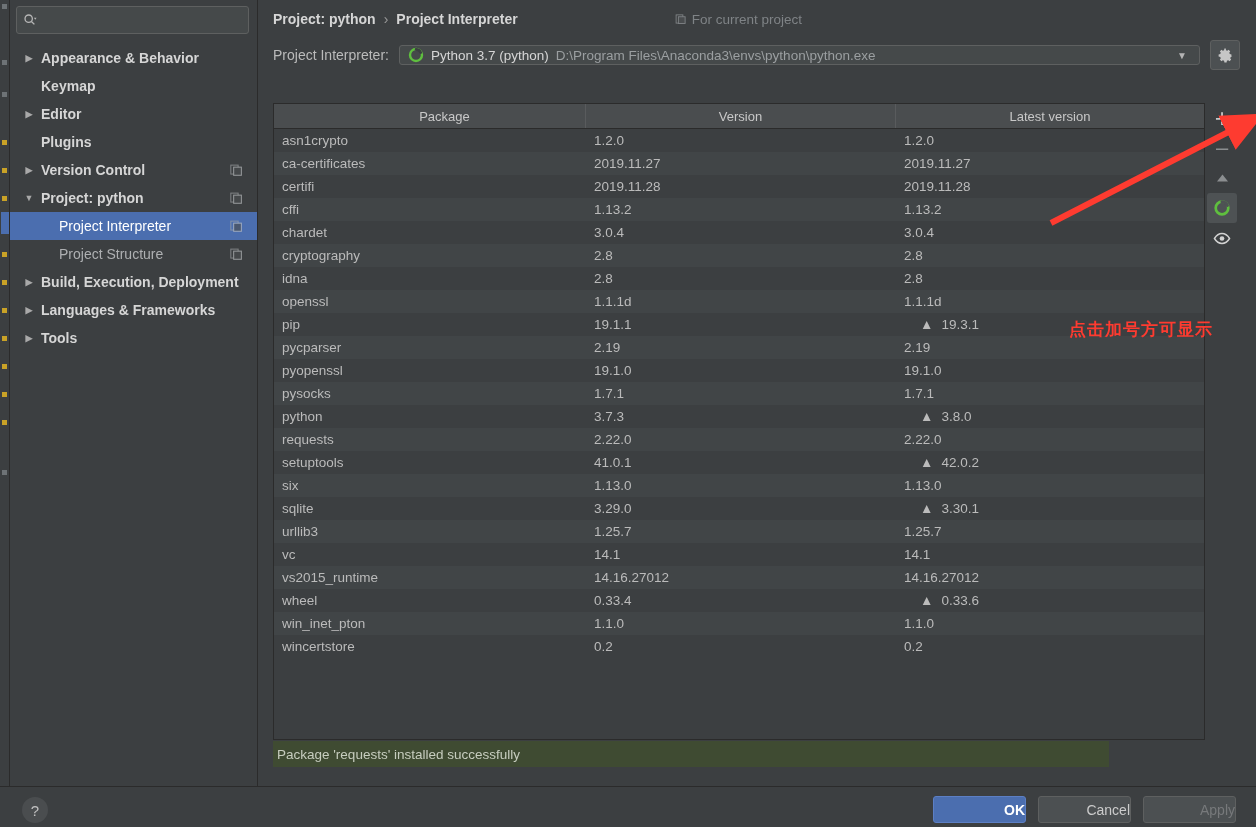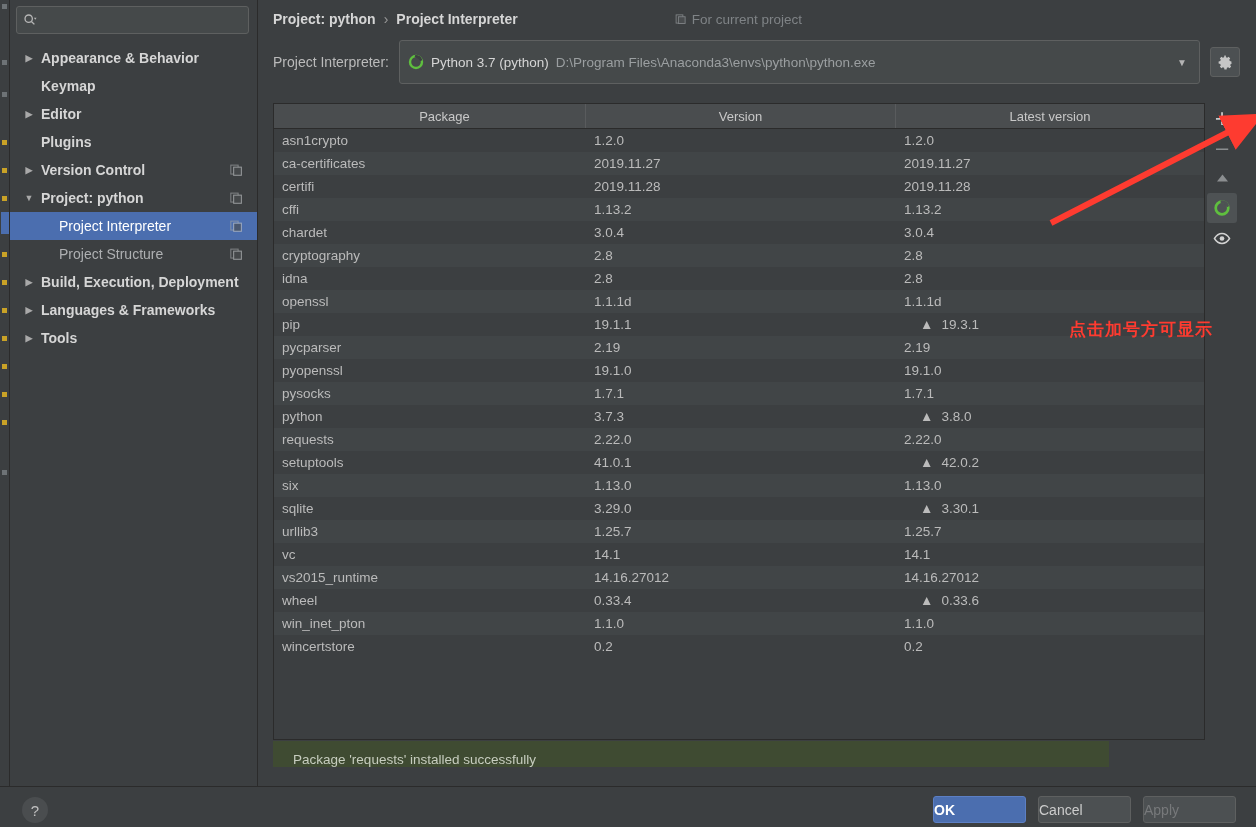--- a/index.html
+++ b/index.html
@@ -61,21 +61,21 @@
   }
   .bc-sep { color: #9a9a9a; font-weight: normal; }
   .for-project {
     display: inline-flex; align-items: center; gap: 5px; margin-left: 110px;
     color: #7f8386; font-weight: normal; font-size: 13.5px; padding-left: 39px;
   }
 
   .interp-row { display: flex; align-items: center; padding: 10px 16px 0 14px; gap: 10px; }
   .interp-label { color: #bbbbbb; font-size: 14px; white-space: nowrap; }
   .combo {
-    flex: 1; height: 44px; background: #45494a; border: 1px solid #5e6060; border-radius: 3px;
+    flex: 1; height: 20px; background: #45494a; border: 1px solid #5e6060; border-radius: 3px;
     display: flex; align-items: center; padding: 0 4px 0 8px; gap: 7px; min-width: 0;
   }
   .combo .ctext { font-size: 13.5px; color: #d6d6d6; white-space: nowrap; overflow: hidden; }
   .combo .cpath { color: #9b9fa1; }
   .combo .carrow { margin-left: auto; color: #b4b4b4; font-size: 10px; padding: 0 8px; }
   .gear-btn {
     width: 30px; height: 30px; background: #4c5052; border: 1px solid #5e6060;
     border-radius: 3px; display: flex; align-items: center; justify-content: center;
   }
 
@@ -105,21 +105,21 @@
     width: 30px; height: 30px; display: flex; align-items: center; justify-content: center;
     border-radius: 3px; color: #b9b9b9;
   }
   .vt-btn.active { background: #4e5254; }
   .vt-plus { font-size: 25px; line-height: 1; color: #c6c6c6; font-weight: 300; }
   .vt-minus { font-size: 22px; line-height: 1; color: #8b8e90; font-weight: 300; }
 
   
   .status-bar {
     position: absolute; left: 14px; top: 741px; width: 836px; height: 26px;
-    background: #3f4b32; display: flex; align-items: flex-end; padding-left: 20px;
+    background: #3f4b32; display: flex; align-items: center; padding-left: 4px;
   }
   .status-bar span { font-size: 13.5px; color: #c7cdbf; }
 
   
   .anno-text {
     position: absolute; color: #fe3b30; font-size: 17px; font-weight: bold;
     letter-spacing: 1px; white-space: nowrap;
   }
   .anno-arrow { position: absolute; pointer-events: none; }
 
@@ -128,21 +128,21 @@
     position: absolute; left: 0; top: 786px; width: 1256px; height: 41px;
     background: #3c3f41; border-top: 1px solid #2b2b2b;
   }
   .help-btn {
     position: absolute; left: 22px; top: 10px; width: 26px; height: 26px;
     border-radius: 50%; background: #4a4d4f; color: #c1c1c1;
     display: flex; align-items: center; justify-content: center; font-size: 15px;
   }
   .dlg-btn {
     position: absolute; top: 9px; height: 27px; border-radius: 3px;
-    display: flex; align-items: center; justify-content: flex-start;
+    display: flex; align-items: center; justify-content: flex-end;
     font-size: 14px; border: 1px solid #5e6060; background: #4c5052; color: #cccccc;
   }
   .dlg-btn.primary { background: #4b6eaf; border-color: #5c7fc4; color: #ffffff; font-weight: bold; }
   .dlg-btn.disabled { color: #77797b; }
   #btn-ok { left: 933px; width: 93px; }
   #btn-cancel { left: 1038px; width: 93px; }
   #btn-apply { left: 1143px; width: 93px; }
 
   
   .v-scroll { position: absolute; left: 930px; top: 26px; width: 2px; height: 610px; background: #484b4d; }

